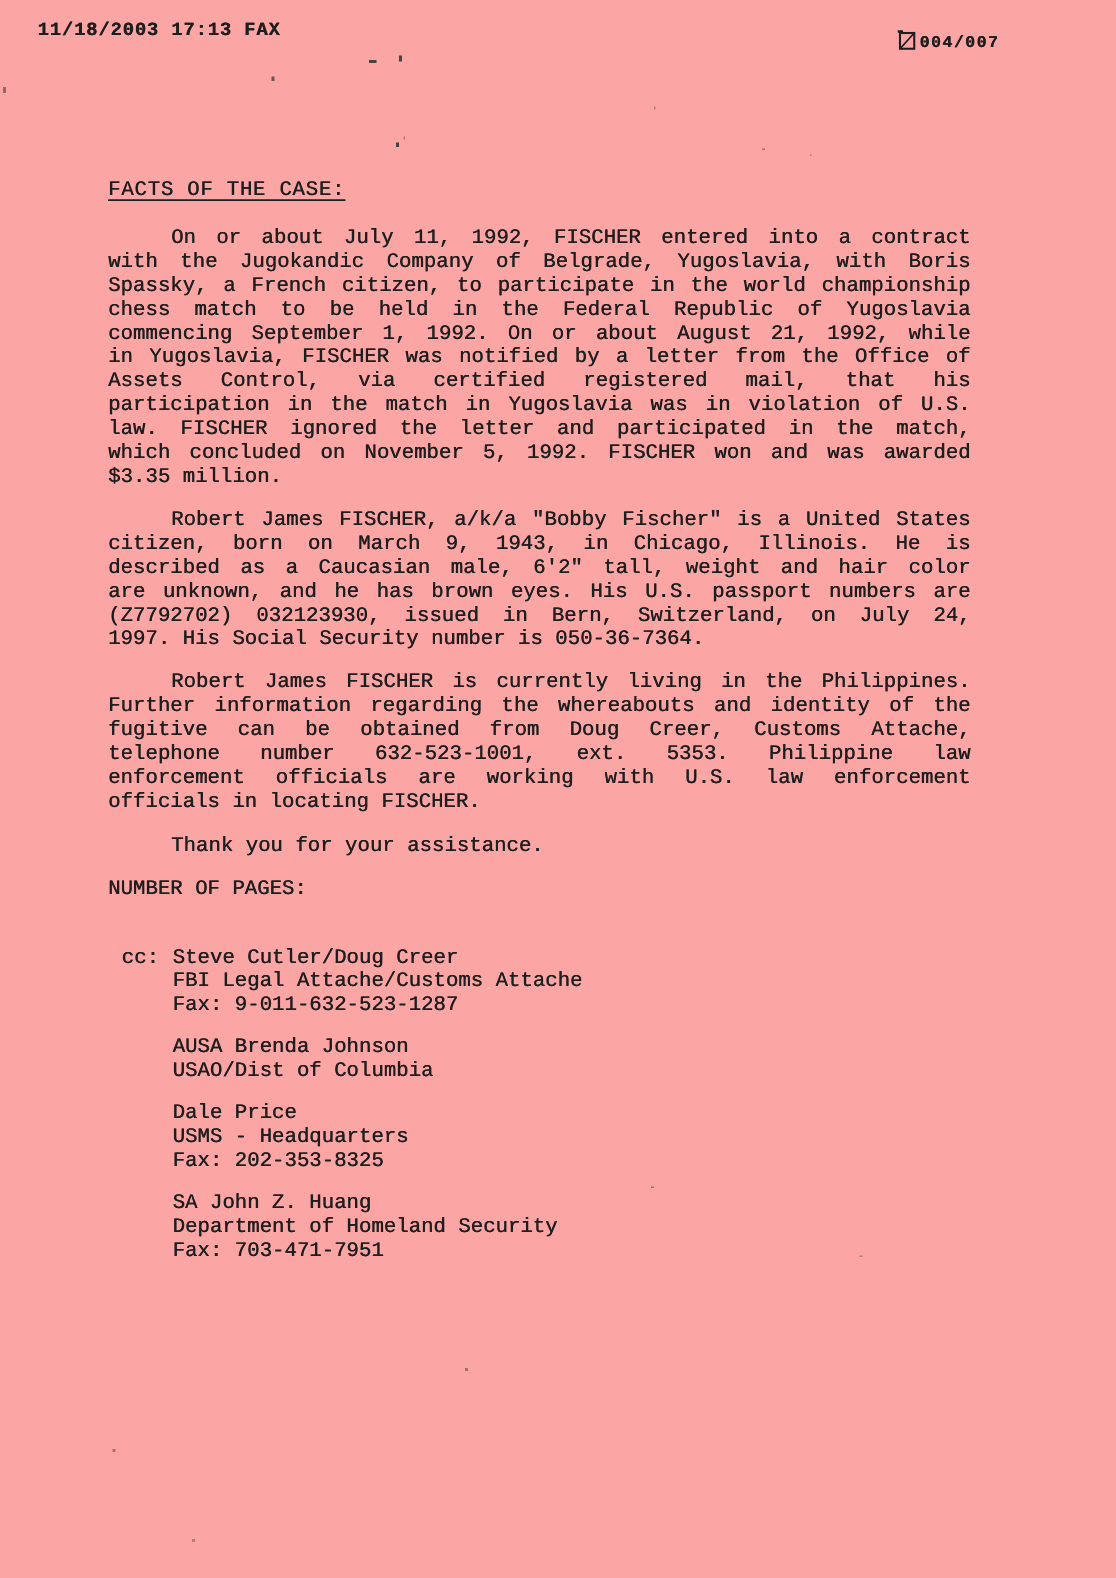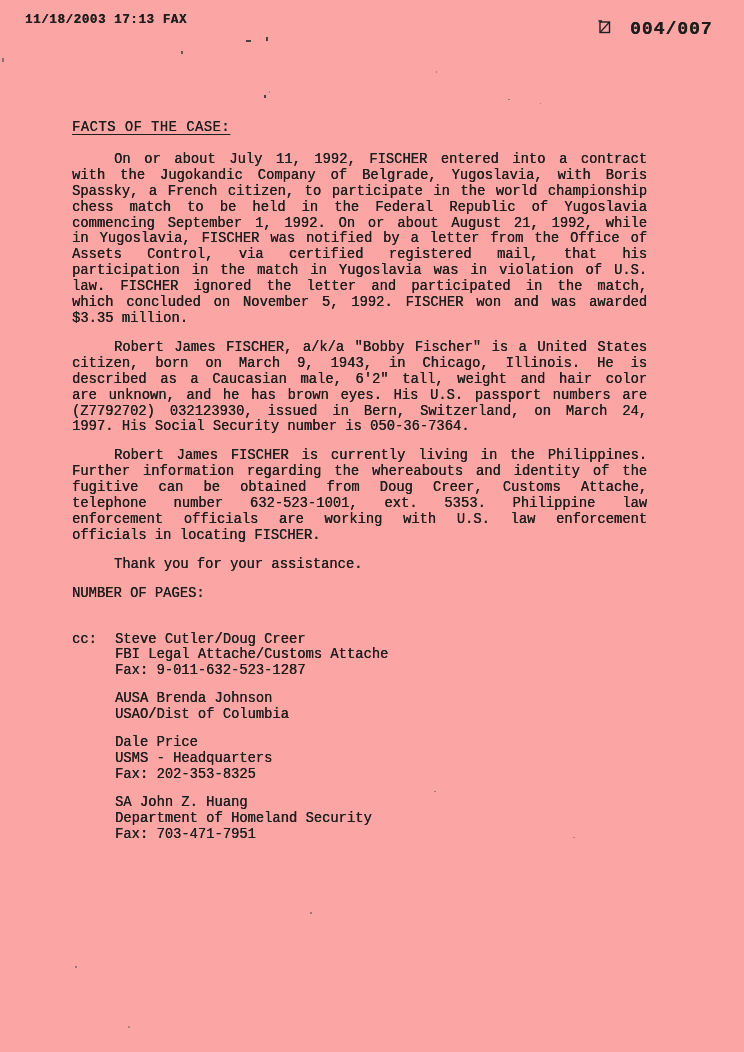--- a/index.html
+++ b/index.html
@@ -26,22 +26,22 @@
     letter-spacing: 0.6px;
     text-shadow: 0.3px 0 0 currentColor;
     white-space: nowrap;
   }
   .fax-header-right {
     position: absolute;
     top: 19px;
     left: 598px;
     display: flex;
     align-items: center;
-    gap: 18px;
-    font-size: 18px;
+    gap: 1px;
+    font-size: 11px;
     font-weight: bold;
     letter-spacing: 1px;
     text-shadow: 0.3px 0 0 currentColor;
     white-space: nowrap;
   }
   .doc-icon { display: inline-block; margin-right: 1px; }
   
   .doc {
     position: absolute;
     left: 72px;
@@ -63,21 +63,21 @@
     text-align: justify;
     text-align-last: justify;
   }
   .indent { text-indent: 42px; }
   .pages-label { }
   .cc-section {
     margin-top: 30px;
     display: flex;
     align-items: flex-start;
   }
-  .cc-label { width: 43px; flex: 0 0 43px; }
+  .cc-label { width: 43px; flex: 0 0 43px; text-align: center; }
   .cc-entries { display: flex; flex-direction: column; gap: 12px; }
   
   .speck { position: absolute; background: #444; }
 </style>
 </head>
 <body>
 
 <div class="page">
 
   <div class="fax-header-left">11/18/2003 17:13 FAX</div>
@@ -109,21 +109,21 @@
           <div class="line jline">participation in the match in Yugoslavia was in violation of U.S.</div>
           <div class="line jline">law.  FISCHER ignored the letter and participated in the match,</div>
           <div class="line jline">which concluded on November 5, 1992.  FISCHER won and was awarded</div>
           <div class="line">$3.35 million.</div>
         </div>
         <div class="paragraph">
           <div class="line jline indent">Robert James FISCHER, a/k/a "Bobby Fischer" is a United States</div>
           <div class="line jline">citizen, born on March 9, 1943, in Chicago, Illinois.  He is</div>
           <div class="line jline">described as a Caucasian male, 6'2" tall, weight and hair color</div>
           <div class="line jline">are unknown, and he has brown eyes.  His U.S. passport numbers are</div>
-          <div class="line jline">(Z7792702) 032123930, issued in Bern, Switzerland, on March 24,</div>
+          <div class="line jline">(Z7792702) 032123930, issued in Bern, Switzerland, on July 24,</div>
           <div class="line">1997.  His Social Security number is 050-36-7364.</div>
         </div>
         <div class="paragraph">
           <div class="line jline indent">Robert James FISCHER is currently living in the Philippines.</div>
           <div class="line jline">Further information regarding the whereabouts and identity of the</div>
           <div class="line jline">fugitive can be obtained from Doug Creer, Customs Attache,</div>
           <div class="line jline">telephone number 632-523-1001, ext. 5353.  Philippine law</div>
           <div class="line jline">enforcement officials are working with U.S. law enforcement</div>
           <div class="line">officials in locating FISCHER.</div>
         </div>

